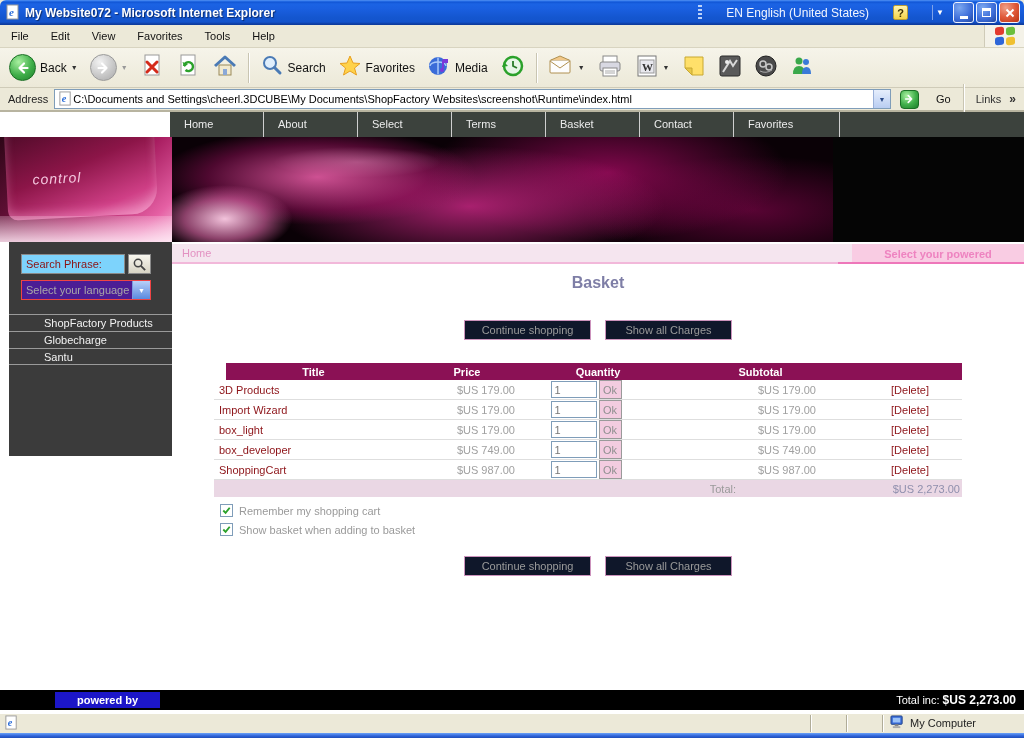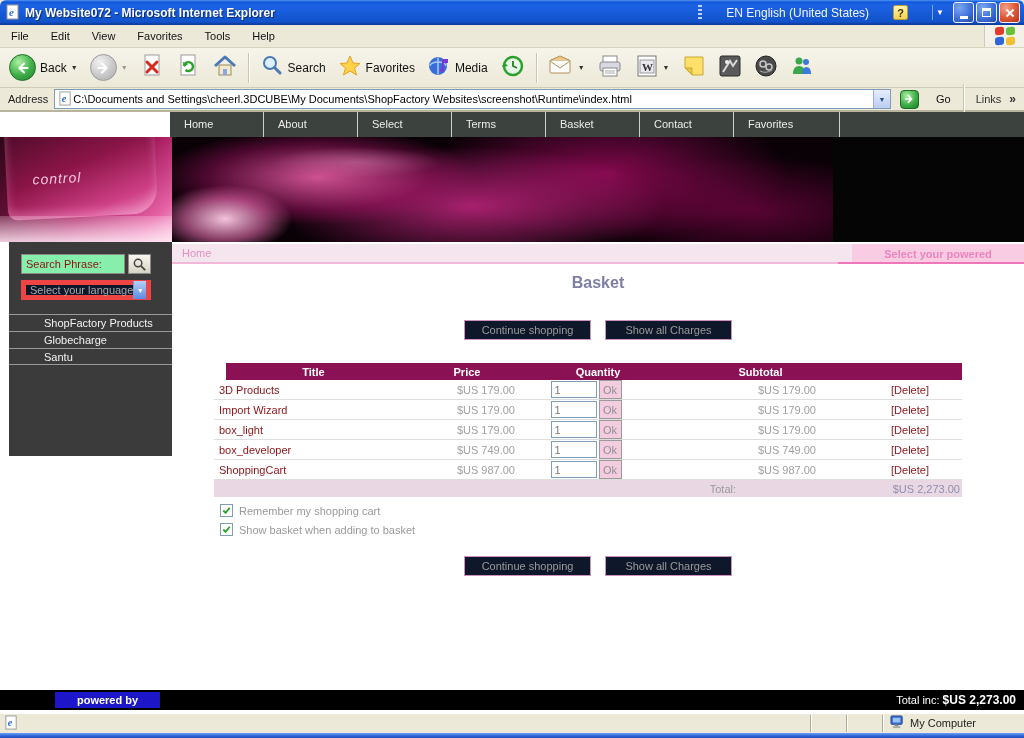--- a/index.html
+++ b/index.html
@@ -95,26 +95,26 @@
       radial-gradient(ellipse 260px 80px at 45% 66%, rgba(205,40,135,.8), transparent 75%),
       radial-gradient(ellipse 240px 90px at 66% 34%, rgba(160,10,95,.8), transparent 75%),
       radial-gradient(ellipse 220px 70px at 88% 70%, rgba(120,5,70,.7), transparent 78%),
       #0a0106; }
   .banner-black { flex:1; background:#050505; }
 
   
   .sidebar { position:absolute; left:0; top:130px; width:172px; height:214px; background:#fff; }
   .sidebar-dark { margin-left:9px; height:100%; background:#3b3b3b; padding-top:12px; }
   .srch-row { display:flex; align-items:center; margin-left:12px; }
-  .srch-input { width:104px; height:20px; border:1px solid #8a8a8a; background:#86efac; color:#8b1212;
+  .srch-input { width:104px; height:20px; border:1px solid #8a8a8a; background:#7dd3fc; color:#8b1212;
     font-family:"Liberation Sans",sans-serif; font-size:11px; padding-left:4px; outline:0; }
   .srch-btn { width:23px; height:20px; margin-left:3px; background:linear-gradient(180deg,#f8f6ee,#d8d4c4);
     border:1px solid #8a8a8a; display:flex; align-items:center; justify-content:center; }
   .lang-row { display:flex; align-items:center; margin:6px 0 0 12px; width:130px; height:20px;
-    border:5px solid #ef4444; background:#0f172a;justify-content:space-between; }
+    border:1px solid #ef4444; background:#4c1d95;justify-content:space-between; }
   .lang-row .val { flex:1; color:#a8a8a8; padding-left:4px; white-space:nowrap; }
   .xp-drop { width:18px; height:18px; background:linear-gradient(180deg,#b8d0f8,#5a8ae0); border-left:1px solid #7a9ae0;
     color:#fff; font-size:7px; display:flex; align-items:center; justify-content:center; }
   .side-links { list-style:none; margin-top:14px; }
   .side-links li { height:17px; line-height:17px; padding-left:35px; color:#f2f2f2; border-top:1px solid #9a9a9a; cursor:pointer; }
   .side-links li:last-child { border-bottom:1px solid #9a9a9a; }
 
   
   .content { position:absolute; left:172px; top:130px; right:0; bottom:22px; background:#fff; }
   .crumbbar { position:relative; margin-top:2px; height:20px; background:#f5e5ef;

